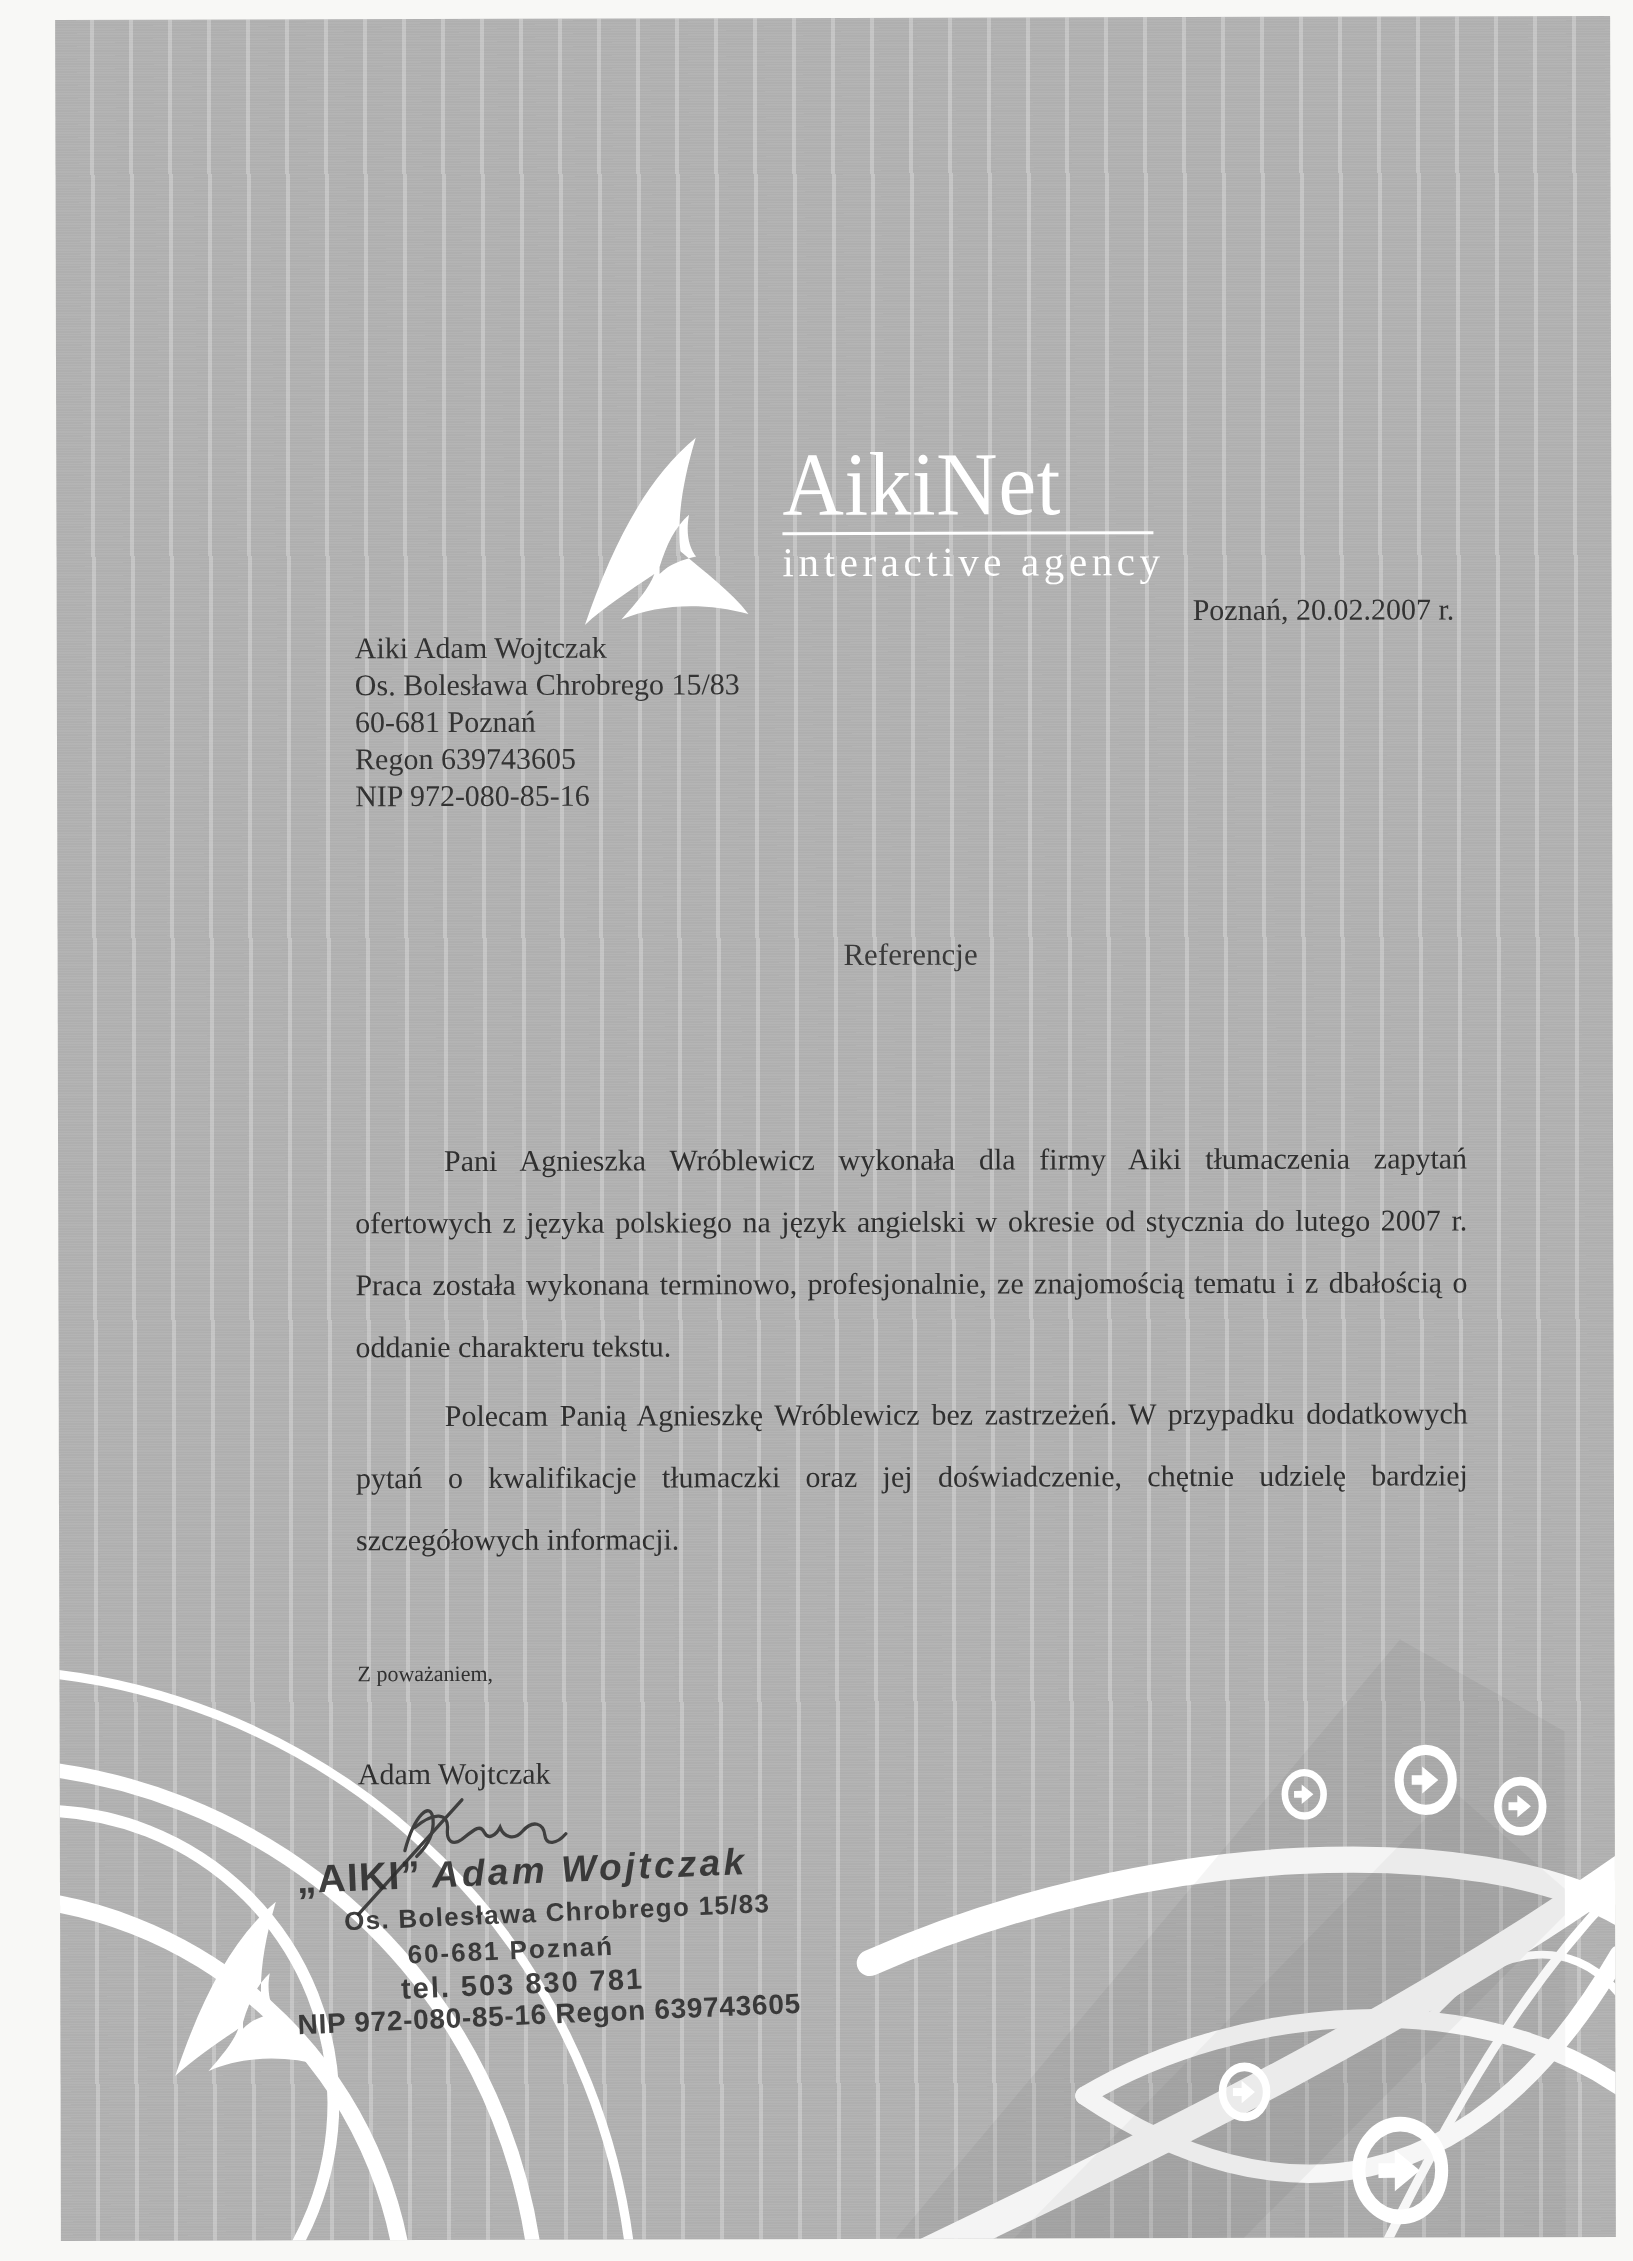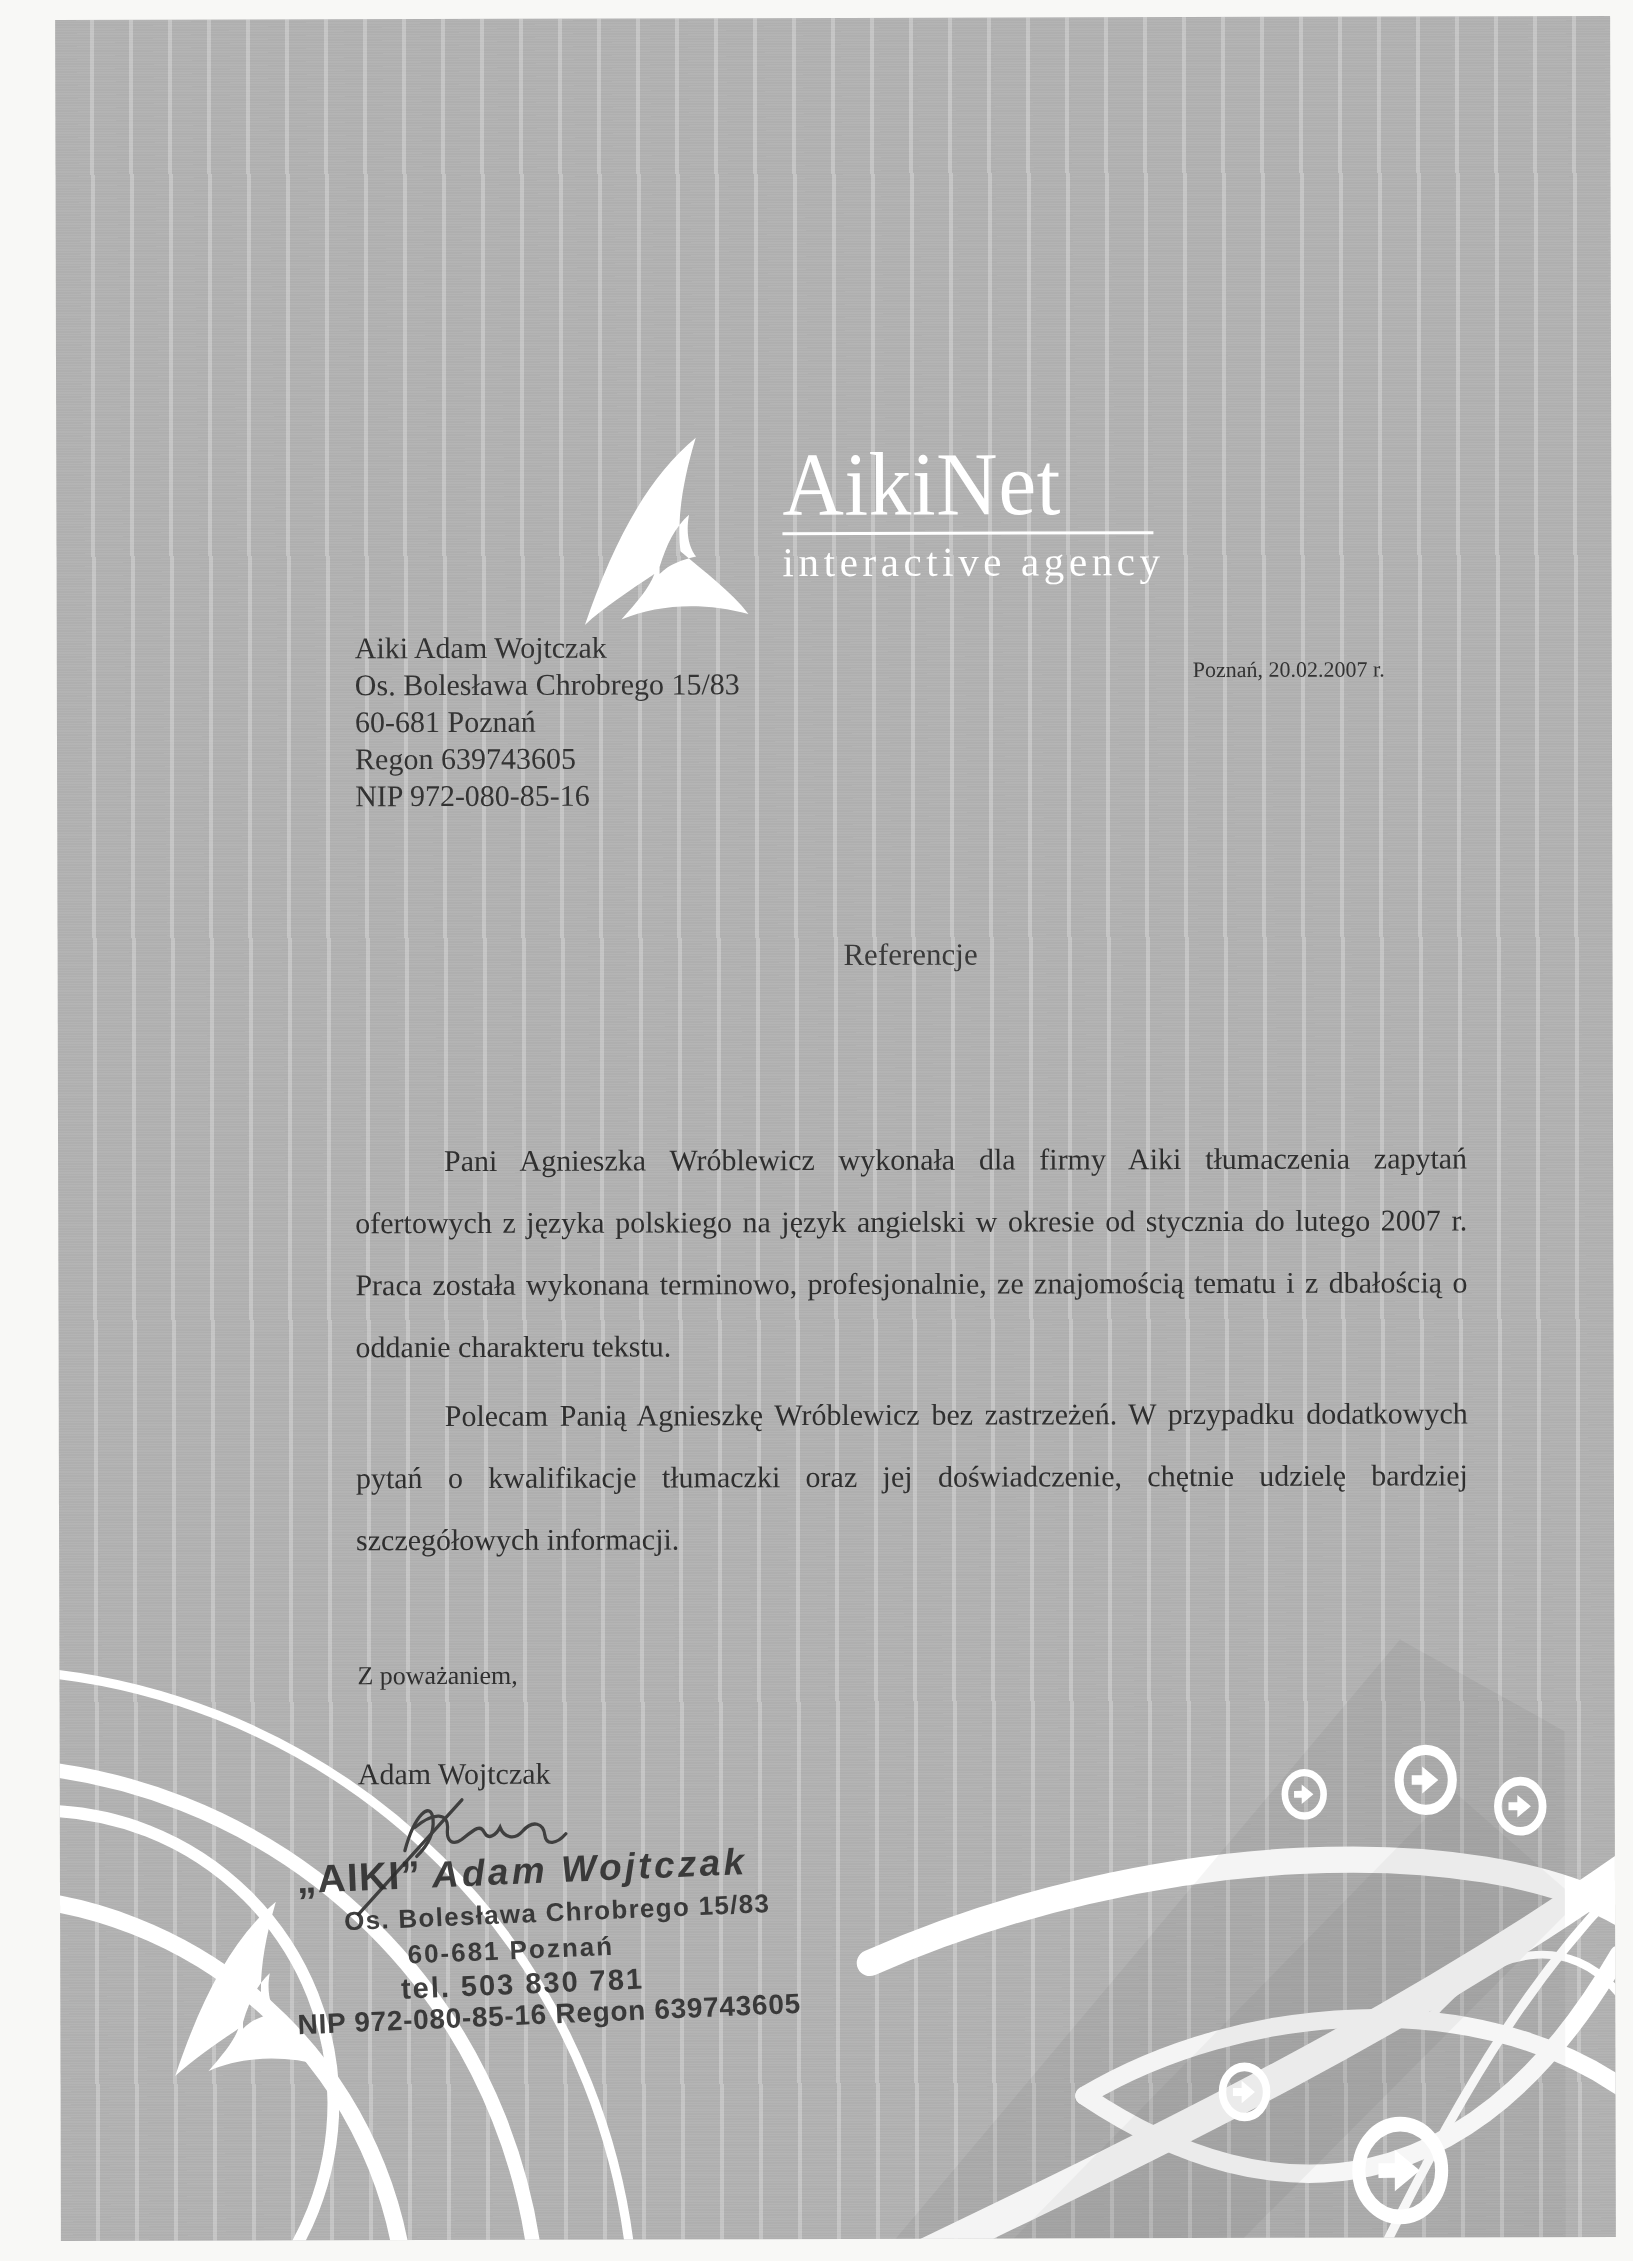--- a/index.html
+++ b/index.html
@@ -23,27 +23,27 @@
   }
   .decor{position:absolute;left:0;top:0;}
   .abs{position:absolute;}
   
   .logo-text{position:absolute;left:726px;top:414px;width:460px;color:#ffffff;}
   .brand{font-size:85px;line-height:99px;letter-spacing:0.7px;transform:scaleY(1.06);transform-origin:top left;}
   .brand-rule{width:371px;height:2.6px;background:#ffffff;margin-top:1.3px;}
   .tagline{font-size:41px;line-height:46px;letter-spacing:4.6px;margin-top:4px;}
   
   .sender{position:absolute;left:298px;top:610px;font-size:30px;line-height:37px;color:#333333;}
-  .dateline{position:absolute;left:1136px;top:640px;font-size:22px;color:#333333;}
+  .dateline{position:absolute;left:1136px;top:576px;font-size:30px;color:#333333;}
   .doc-title{position:absolute;left:297px;top:919px;width:1112px;text-align:center;
     font-size:31px;color:#3a3a3a;}
   .bodycol{position:absolute;left:297px;top:1111px;width:1112px;color:#2f2f2f;}
   .bodycol p{font-size:30px;line-height:62px;margin:0;text-align:justify;text-indent:89px;}
   .bodycol p + p{margin-top:6.6px;}
-  .closing{position:absolute;left:298px;top:1642px;font-size:26px;color:#303030;}
+  .closing{position:absolute;left:298px;top:1642px;font-size:22px;color:#303030;}
   .signatory{position:absolute;left:298px;top:1738px;font-size:30px;color:#303030;}
   
   .stamp{position:absolute;left:223px;top:1820px;width:618px;height:204px;
     transform:rotate(-2.3deg);color:#2d2d2d;opacity:.9;
     font-family:"Liberation Sans", sans-serif;font-weight:700;}
   .stamp .l{position:absolute;white-space:nowrap;}
   .stamp-prefix{font-size:39px;font-weight:800;letter-spacing:1.3px;}
   .stamp-name{font-size:37px;font-style:italic;letter-spacing:3.3px;margin-left:10.5px;font-weight:700;}
   .s2{left:62px;top:57px;font-size:26px;letter-spacing:1.3px;}
   .s3{left:124px;top:93px;font-size:26px;letter-spacing:2px;}

